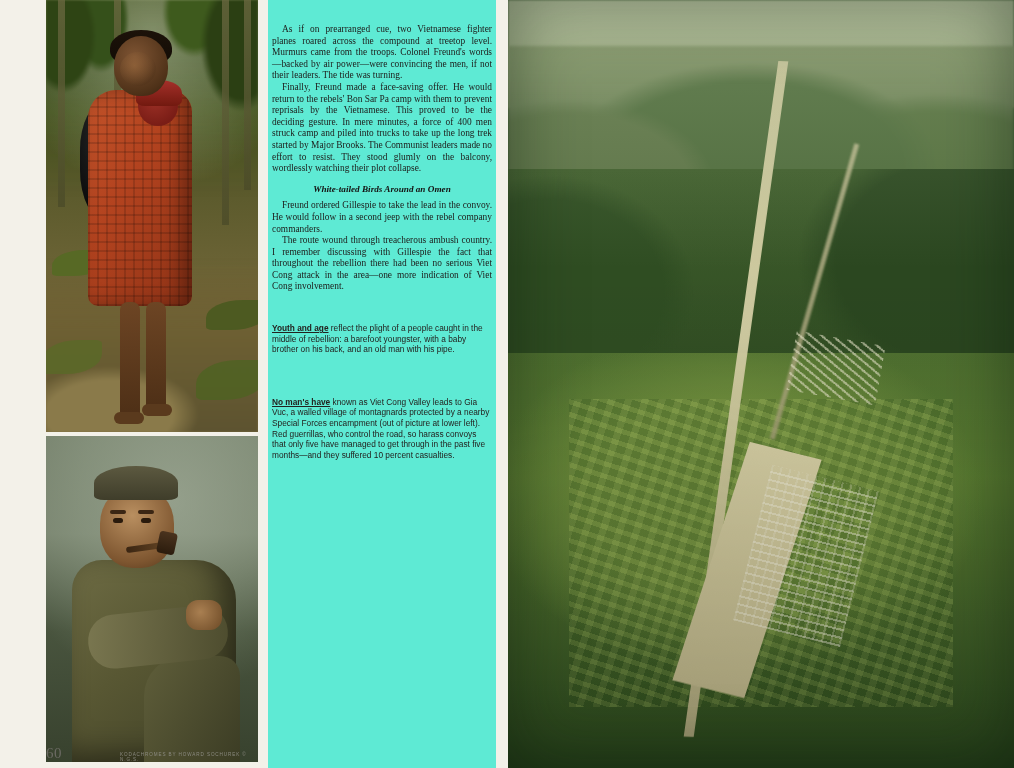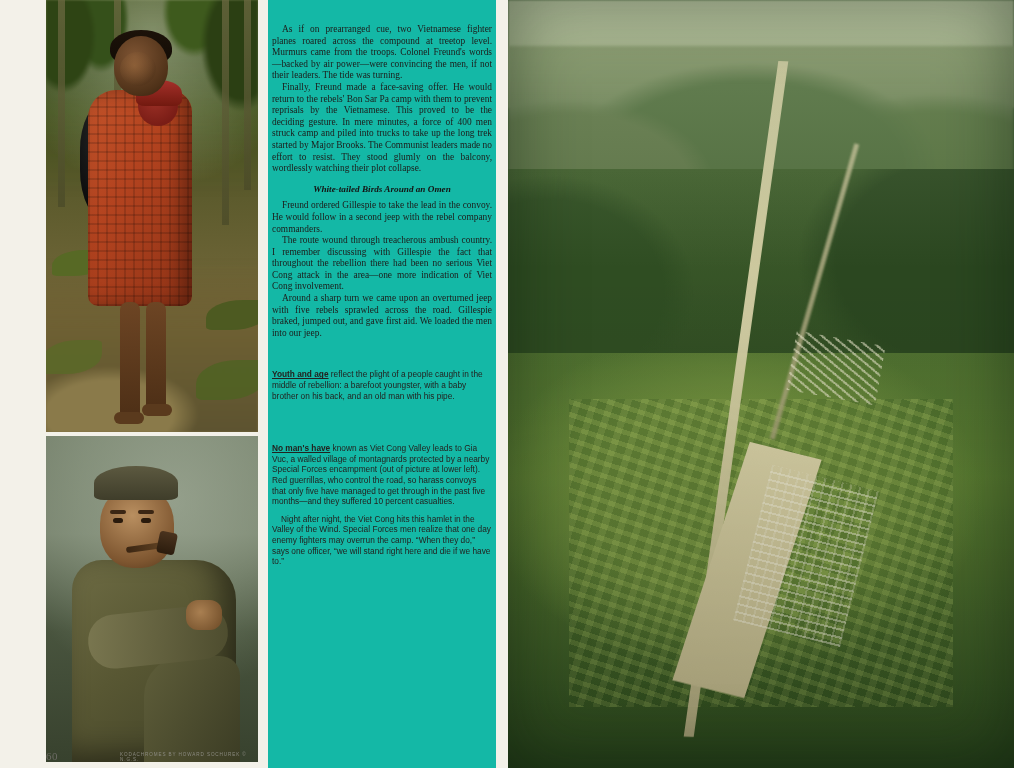--- a/index.html
+++ b/index.html
@@ -187,36 +187,36 @@
   }
   .man-knee {
     position:absolute; left:78px; top:196px; width:96px; height:108px;
     border-radius: 40px 20px 0 0;
     background: linear-gradient(120deg, #5f5e3a, #3b3c24);
   }
 
   .folio {
     position:absolute; left:46px; bottom:6px;
     font-family: Liberation Serif, serif;
-    font-size: 11px; color:#6b6a63; letter-spacing:.5px;margin-top:12px;
+    font-size: 15px; color:#6b6a63; letter-spacing:.5px;margin-top:12px;
   }
   .credit {
     position:absolute; left:120px; bottom:6px;
     font-family: "Liberation Sans", sans-serif;
     font-size: 4.6px; color:#8b8a80; letter-spacing:.9px;
     text-transform: uppercase;
   }
 
   
   .text-col {
     position:absolute;
     left: 268px; top: 0;
     width: 228px; height: 768px;
     padding: 24px 4px 0 4px;
-    background: #14b8a6;
+    background: #5eead4;
   }
   .body-text {
     font-family: "Liberation Serif", serif;
     font-size: 9.4px;
     line-height: 11.6px;
     color: #1d1c1a;
     text-align: justify;
     hyphens: auto;
   }
   .body-text p { margin: 0; text-indent: 10px; }
@@ -399,30 +399,28 @@
 
   <div class="text-col">
     <div class="body-text">
       <p class="first">As if on prearranged cue, two Vietnamese fighter planes roared across the compound at treetop level. Murmurs came from the troops. Colonel Freund's words—backed by air power—were convincing the men, if not their leaders. The tide was turning.</p>
       <p>Finally, Freund made a face-saving offer. He would return to the rebels' Bon Sar Pa camp with them to prevent reprisals by the Vietnamese. This proved to be the deciding gesture. In mere minutes, a force of 400 men struck camp and piled into trucks to take up the long trek started by Major Brooks. The Communist leaders made no effort to resist. They stood glumly on the balcony, wordlessly watching their plot collapse.</p>
 
       <div class="subhead">White-tailed Birds Around an Omen</div>
 
       <p>Freund ordered Gillespie to take the lead in the convoy. He would follow in a second jeep with the rebel company commanders.</p>
       <p>The route wound through treacherous ambush country. I remember discussing with Gillespie the fact that throughout the rebellion there had been no serious Viet Cong attack in the area—one more indication of Viet Cong involvement.</p>
-      <p>Around a sharp turn we came upon an overturned jeep with five rebels sprawled across the road. Gillespie braked, jumped out, and gave first aid. We loaded the men into our jeep.</p>
     </div>
 
     <div class="caption">
       <p><b>Youth and age</b><span> reflect the plight of a people caught in the middle of rebellion: a barefoot youngster, with a baby brother on his back, and an old man with his pipe.</span></p>
     </div>
 
     <div class="caption second">
       <p><b>No man's have</b><span> known as Viet Cong Valley leads to Gia Vuc, a walled village of montagnards protected by a nearby Special Forces encampment (out of picture at lower left). Red guerrillas, who control the road, so harass convoys that only five have managed to get through in the past five months—and they suffered 10 percent casualties.</span></p>
-      <p style="margin-top:7px; text-indent:9px;">Night after night, the Viet Cong hits this hamlet in the Valley of the Wind. Special Forces men realize that one day enemy fighters may overrun the camp. “When they do,” says one officer, “we will stand right here and die if we have to.”</p>
     </div>
   </div>
 
   <div class="right-photo">
     <div class="r-sky"></div>
     <div class="r-far"></div>
     <div class="r-mid"></div>
     <div class="r-valley"></div>
     <div class="r-fields"></div>
     <div class="r-road"></div>

